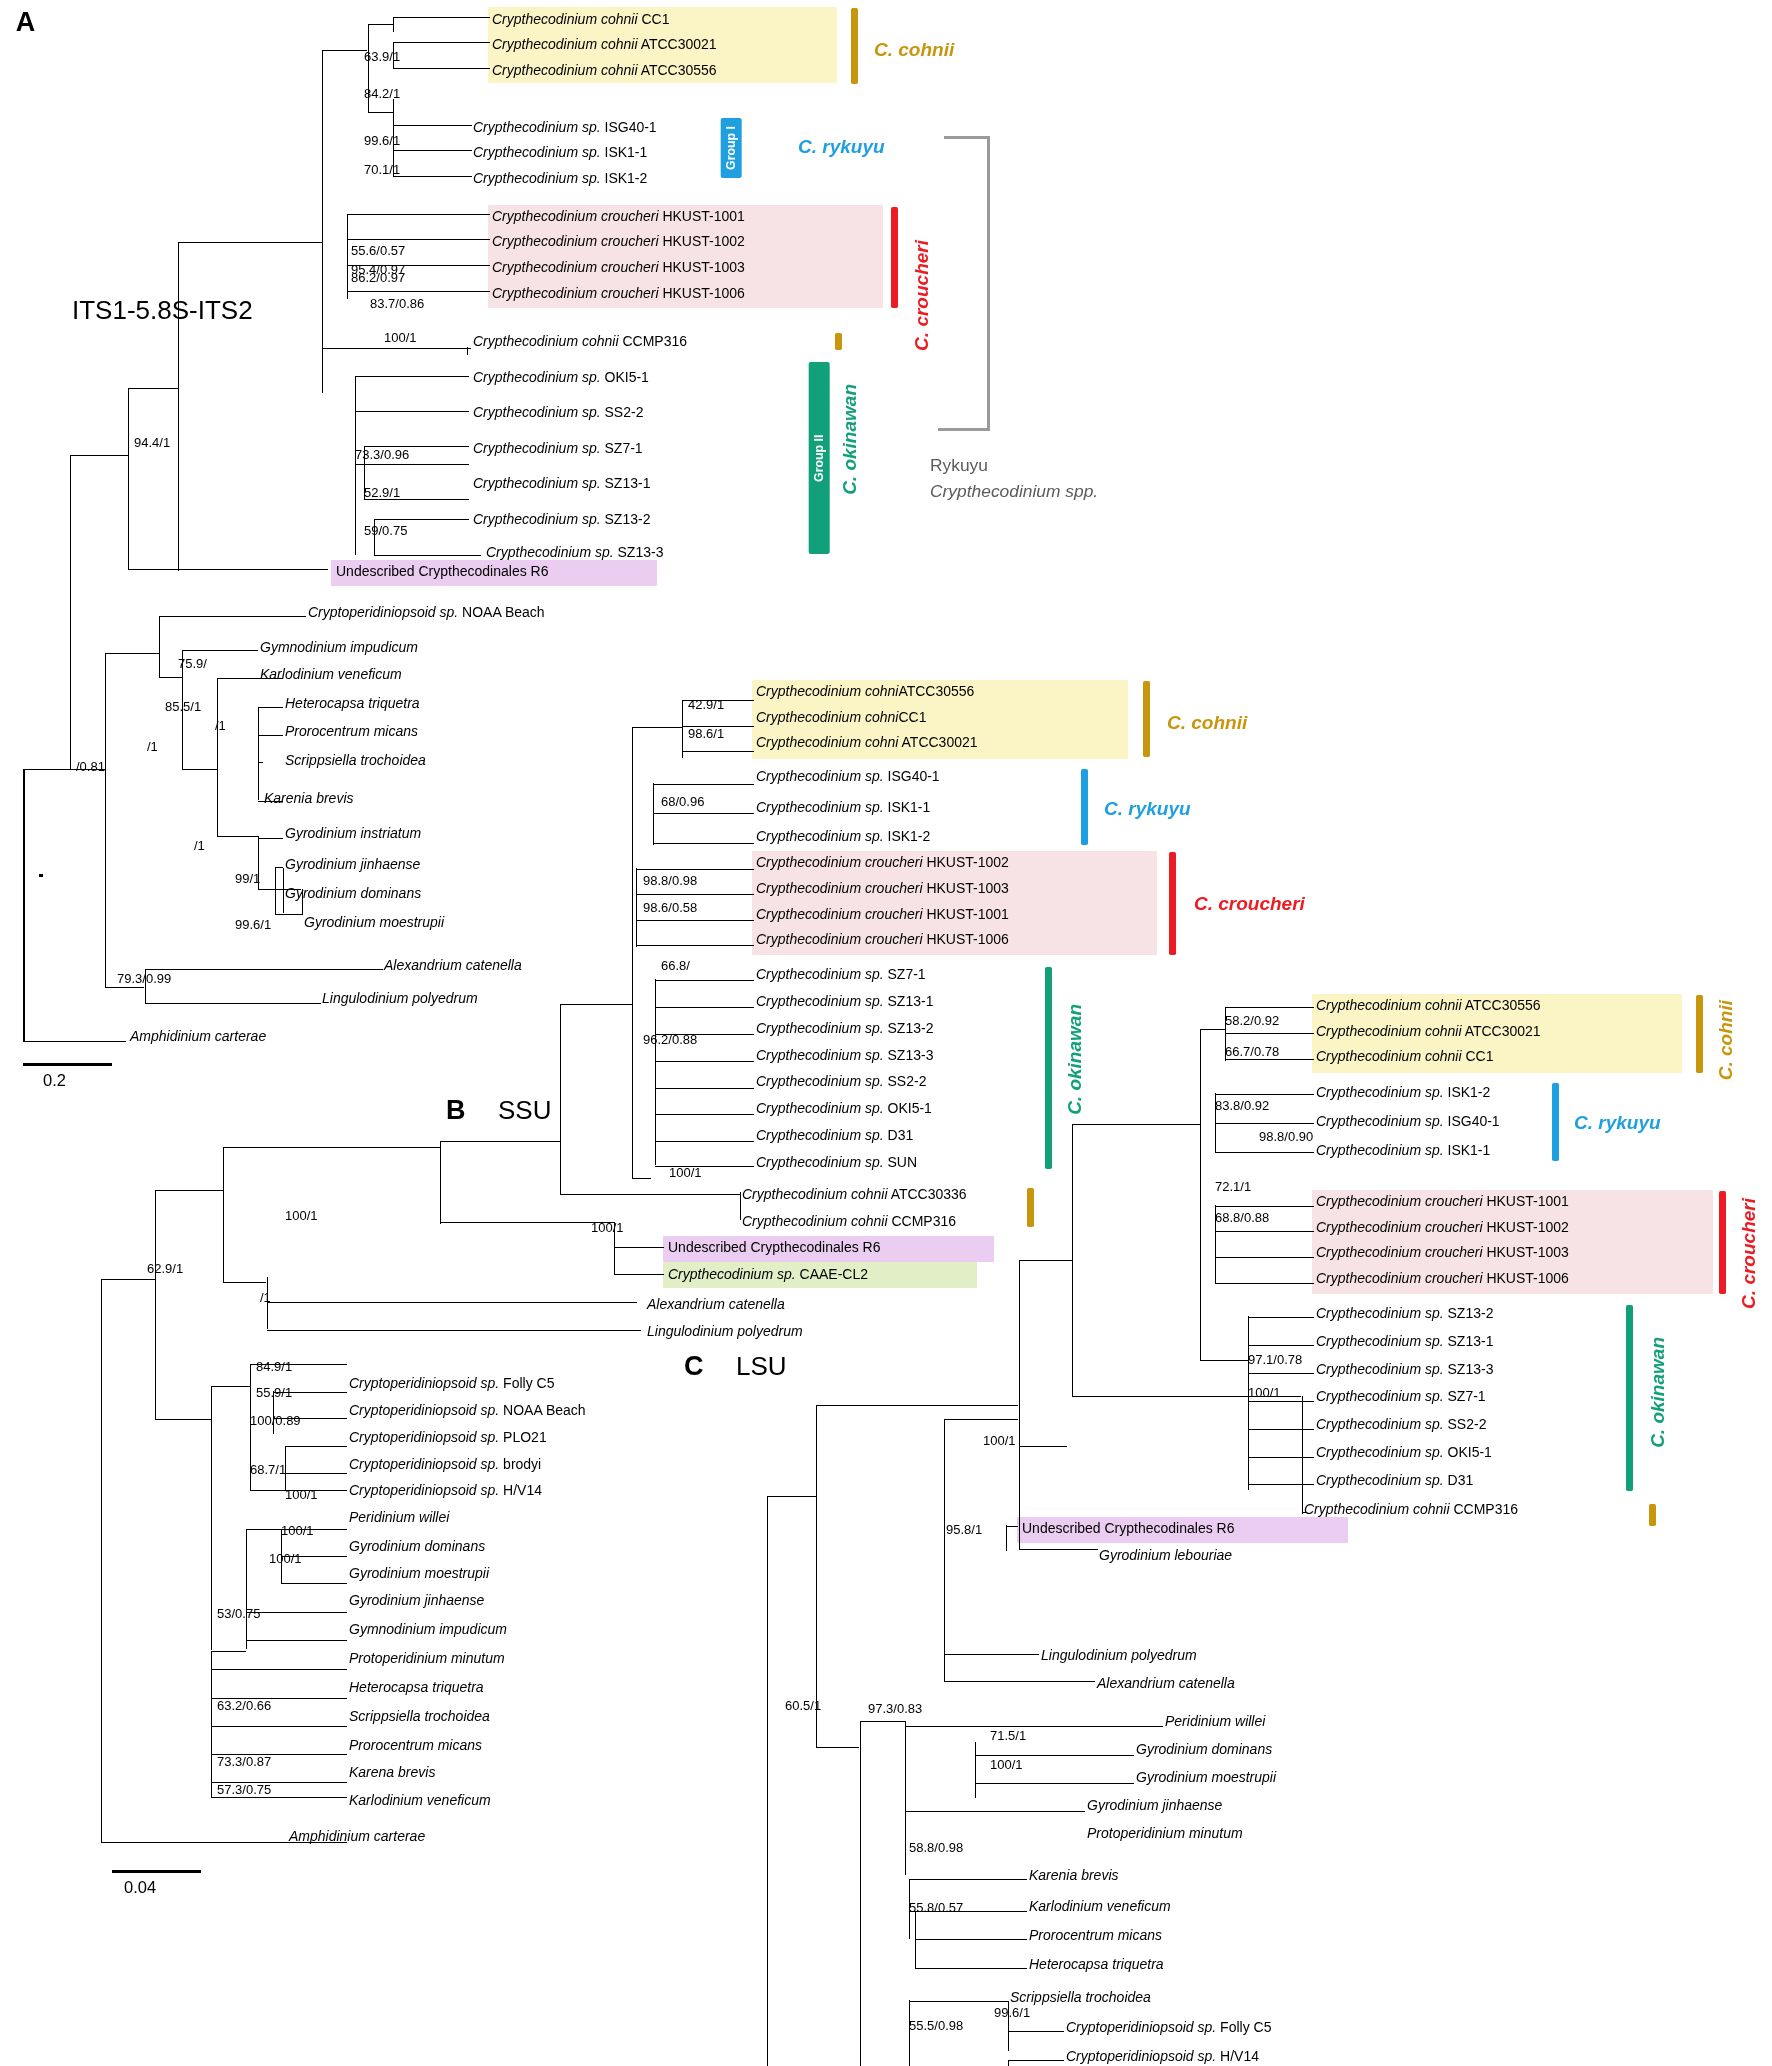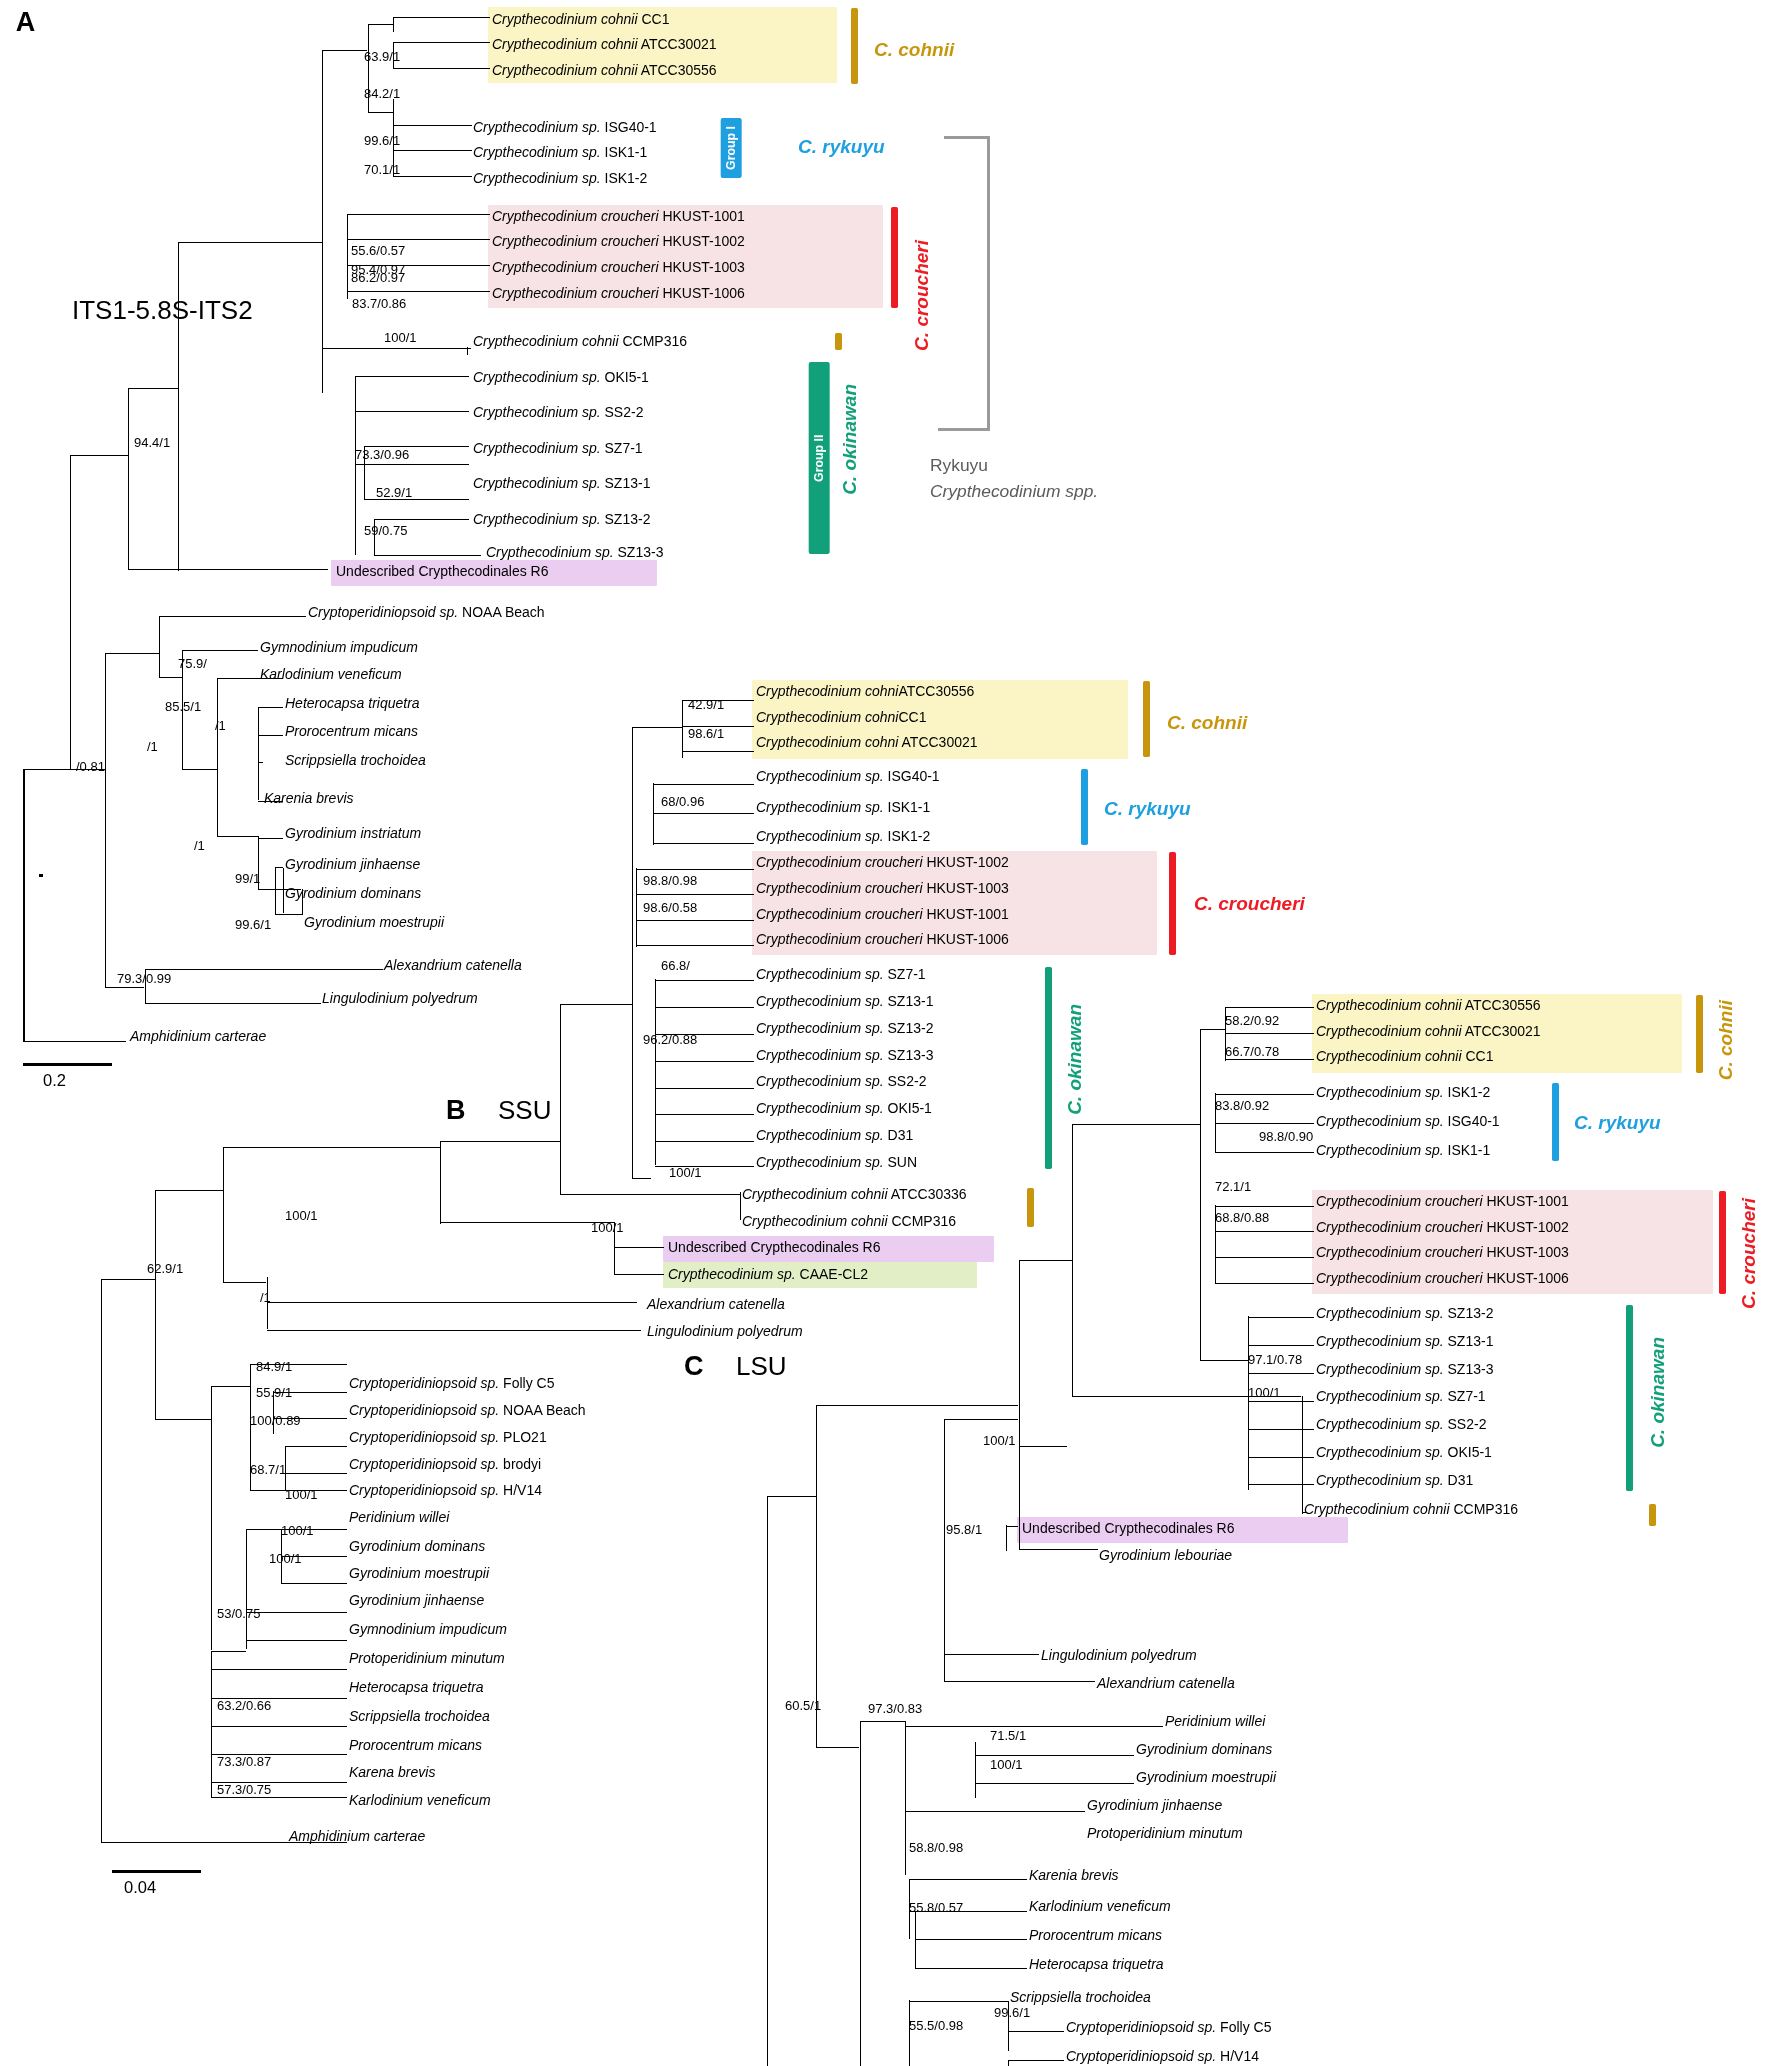--- a/index.html
+++ b/index.html
@@ -81,24 +81,24 @@
   <div class="lbl" style="left:322px;top:991px;"><span class="it">Lingulodinium polyedrum</span></div>
   <div class="lbl" style="left:130px;top:1029px;"><span class="it">Amphidinium carterae</span></div>
 
   <div class="sup" style="left:364px;top:50px;">63.9/1</div>
   <div class="sup" style="left:364px;top:87px;">84.2/1</div>
   <div class="sup" style="left:364px;top:134px;">99.6/1</div>
   <div class="sup" style="left:364px;top:163px;">70.1/1</div>
   <div class="sup" style="left:351px;top:219px;margin-top:44px;">95.4/0.97</div>
   <div class="sup" style="left:351px;top:244px;">55.6/0.57</div>
   <div class="sup" style="left:351px;top:271px;">86.2/0.97</div>
-  <div class="sup" style="left:352px;top:297px;">83.7/0.86</div>
+  <div class="sup" style="left:370px;top:297px;">83.7/0.86</div>
   <div class="sup" style="left:384px;top:331px;">100/1</div>
   <div class="sup" style="left:355px;top:448px;">73.3/0.96</div>
-  <div class="sup" style="left:364px;top:486px;margin-left:12px;">52.9/1</div>
+  <div class="sup" style="left:364px;top:486px;">52.9/1</div>
   <div class="sup" style="left:364px;top:524px;">59/0.75</div>
   <div class="sup" style="left:134px;top:436px;">94.4/1</div>
   <div class="sup" style="left:147px;top:740px;">/1</div>
   <div class="sup" style="left:178px;top:657px;">75.9/</div>
   <div class="sup" style="left:165px;top:700px;">85.5/1</div>
   <div class="sup" style="left:215px;top:719px;">/1</div>
   <div class="sup" style="left:194px;top:839px;">/1</div>
   <div class="sup" style="left:235px;top:872px;">99/1</div>
   <div class="sup" style="left:235px;top:918px;">99.6/1</div>
   <div class="sup" style="left:97px;top:972px;margin-left:20px;">79.3/0.99</div>

